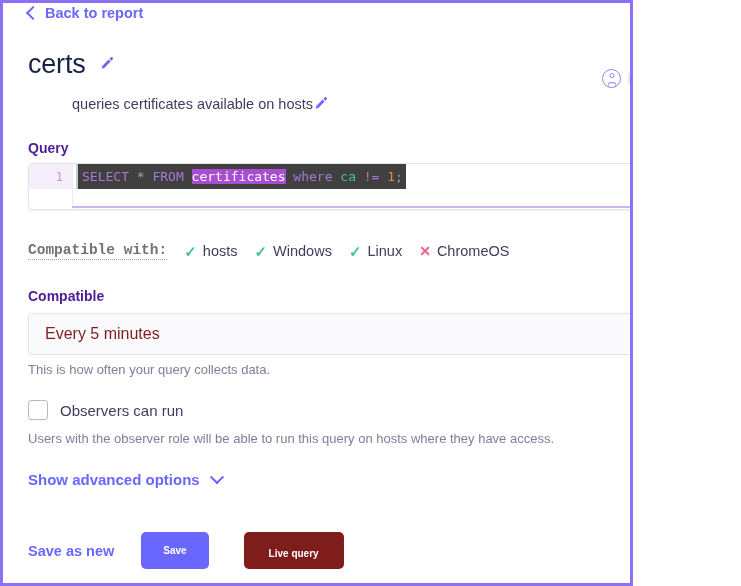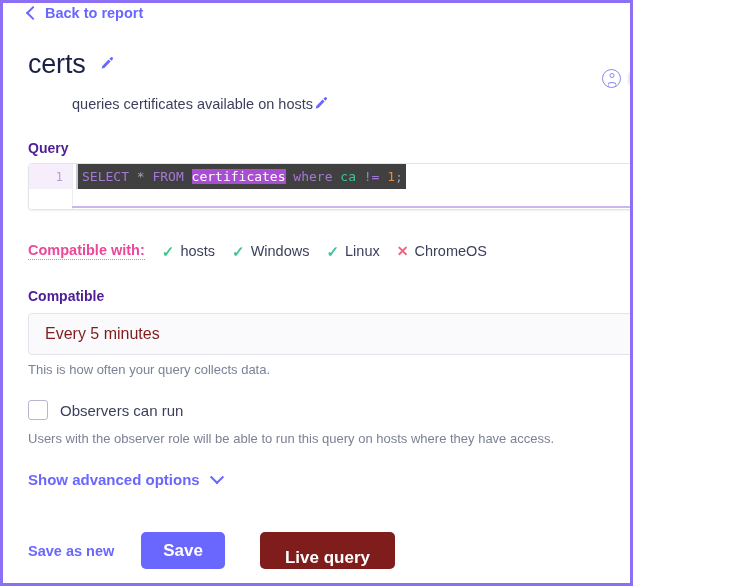--- a/index.html
+++ b/index.html
@@ -229,24 +229,25 @@
     position: absolute;
     left: 25px;
     top: 239px;
     display: flex;
     align-items: center;
     gap: 0px;
     font-size: 14.5px;
   }
   .compat-label {
     font-weight: bold;
-    color: #ec4899;
+    color: #737373;
     border-bottom: 1px dotted #9aa0ae;
     padding-bottom: 1px;
     cursor: default;
+    font-family: Liberation Mono, monospace;
   }
   .compat-item {
     display: flex;
     align-items: center;
     gap: 6px;
     margin-left: 17px;
     color: #3c3f5c;
   }
   .chk-ok {
     color: #3ec48c;
@@ -363,21 +364,21 @@
     font-weight: bold;
     font-size: 14.5px;
     cursor: pointer;
     padding: 0;
   }
   .btn {
     border: none;
     border-radius: 5px;
     color: #ffffff;
     font-family: "Liberation Sans", sans-serif;
-    font-size: 17px;
+    font-size: 10px;
     font-weight: bold;
     cursor: pointer;
     height: 37px;
     padding: 0 22px;
   }
   .btn-save { background: #6a67fe; margin-left: 27px; }
   .btn-live { background: #7f1d1d; margin-left: 35px; padding: 16px 25px; }
 </style>
 </head>
 <body>

